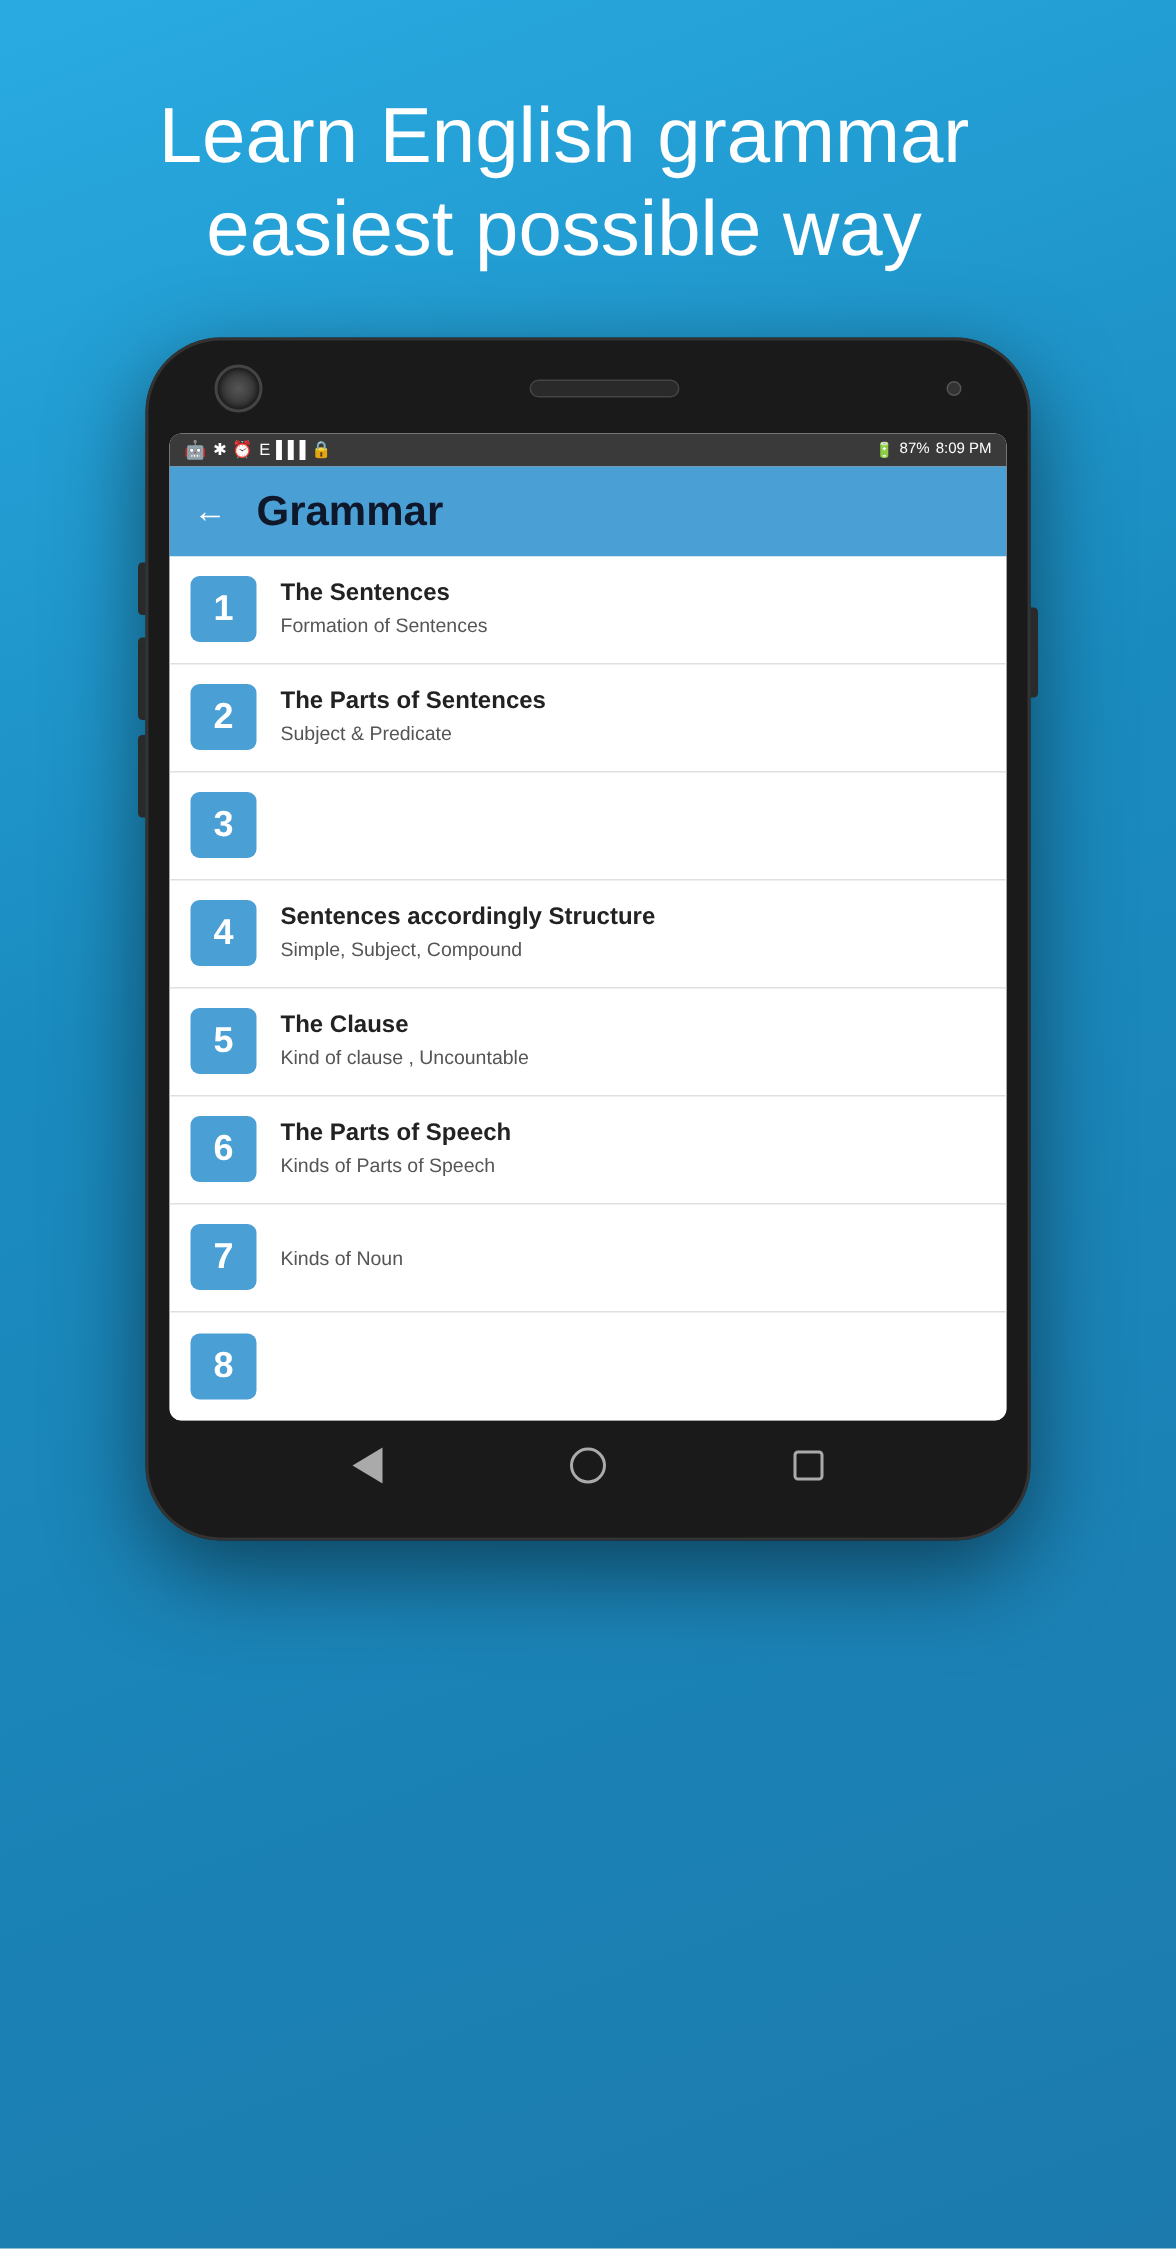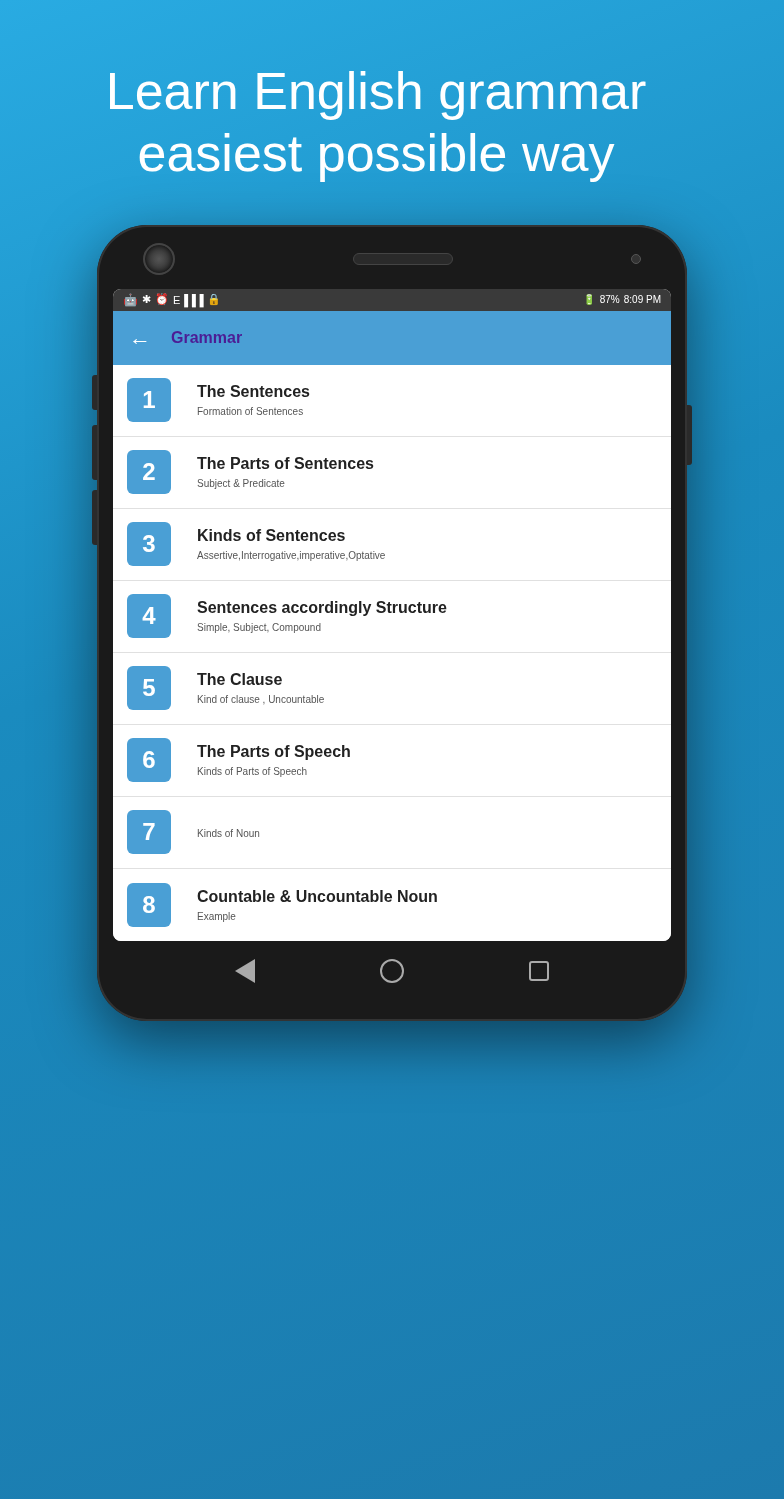--- a/index.html
+++ b/index.html
@@ -109,23 +109,23 @@
       display: flex;
       align-items: center;
       gap: 20px;
     }
     .back-arrow {
       font-size: 22px;
       color: white;
       cursor: pointer;
     }
     .app-title {
-      font-size: 16px;
+      font-size: 28px;
       font-weight: bold;
-      color: #4c1d95;
+      color: #0f172a;
     }
 
     
     .list-container {
       background: white;
     }
     .list-item {
       display: flex;
       align-items: center;
       padding: 12px 14px;
@@ -145,30 +145,29 @@
       font-size: 24px;
       font-weight: bold;
       display: flex;
       align-items: center;
       justify-content: center;
       flex-shrink: 0;
       margin-right: 16px;
     }
     .item-text {
       flex: 1;
-      margin-left: 10px;
     }
     .item-title {
       font-size: 16px;
       font-weight: bold;
       color: #222;
       line-height: 1.3;
     }
     .item-subtitle {
-      font-size: 10px;
+      font-size: 13px;
       color: #555;
       line-height: 1.3;
       margin-top: 2px;
     }
 
     
     .phone-bottom {
       display: flex;
       align-items: center;
       justify-content: space-around;
@@ -294,24 +293,20 @@
           <div class="item-text">
             <div class="item-title">The Parts of Sentences</div>
             <div class="item-subtitle">Subject &amp; Predicate</div>
           </div>
         </div>
 
         <div class="list-item">
           <div class="item-number">
             <span>3</span>
           </div>
-          <div class="item-text">
-            <div class="item-title">Kinds of Sentences</div>
-            <div class="item-subtitle">Assertive,Interrogative,imperative,Optative</div>
-          </div>
         </div>
 
         <div class="list-item">
           <div class="item-number">
             <span>4</span>
           </div>
           <div class="item-text">
             <div class="item-title">Sentences accordingly Structure</div>
             <div class="item-subtitle">Simple, Subject, Compound</div>
           </div>
@@ -342,24 +337,20 @@
             <span>7</span>
           </div>
           <div class="item-text">
             <div class="item-subtitle">Kinds of Noun</div>
           </div>
         </div>
 
         <div class="list-item">
           <div class="item-number">
             <span>8</span>
-          </div>
-          <div class="item-text">
-            <div class="item-title">Countable &amp; Uncountable Noun</div>
-            <div class="item-subtitle">Example</div>
           </div>
         </div>
 
       </div>
     </div>
 
     <div class="phone-bottom">
       <div class="nav-triangle"></div>
       <div class="nav-circle"></div>
       <div class="nav-square"></div>

